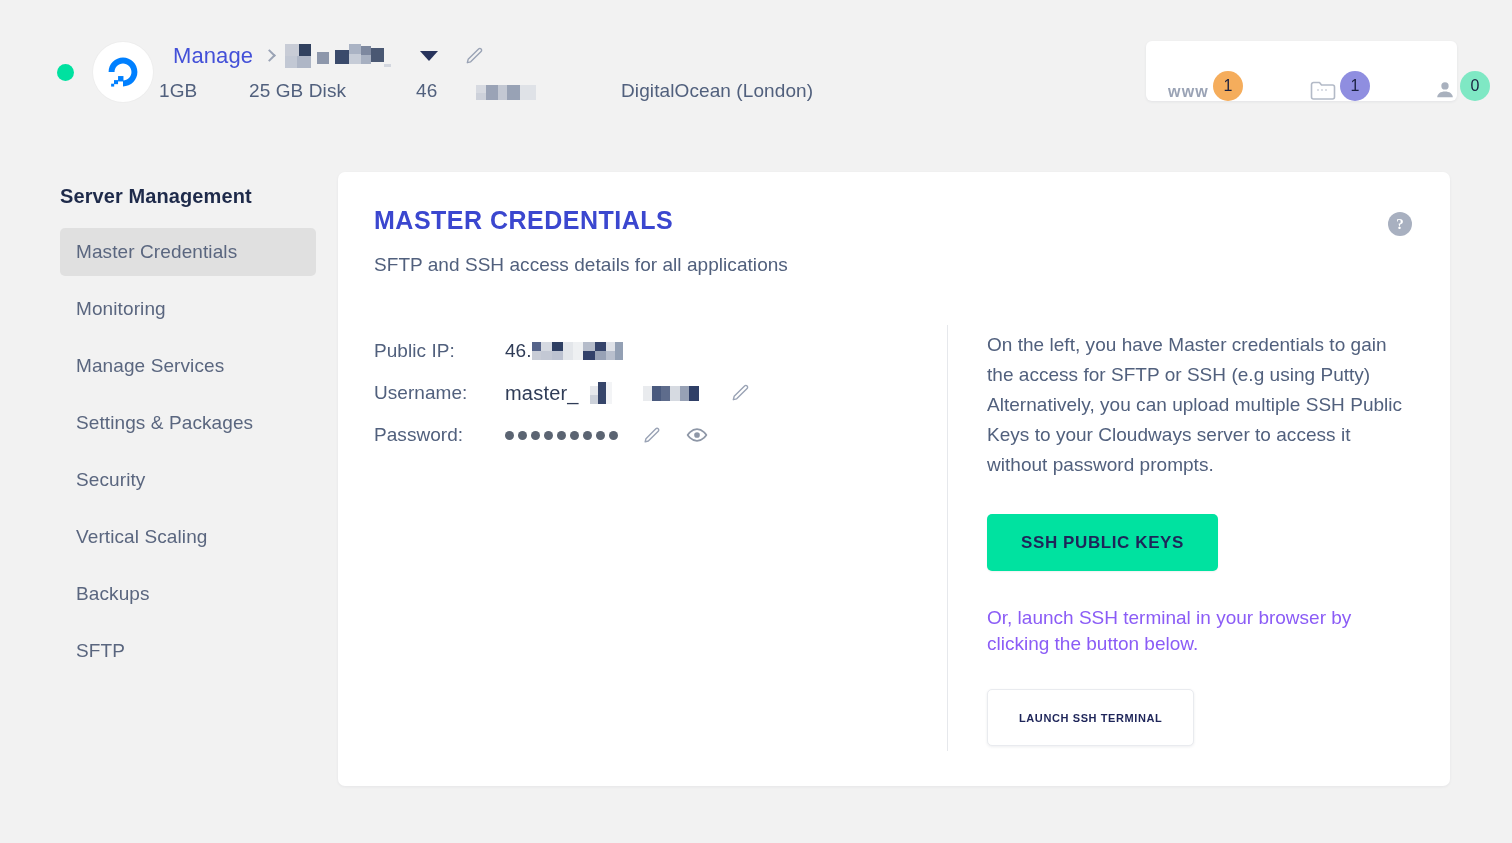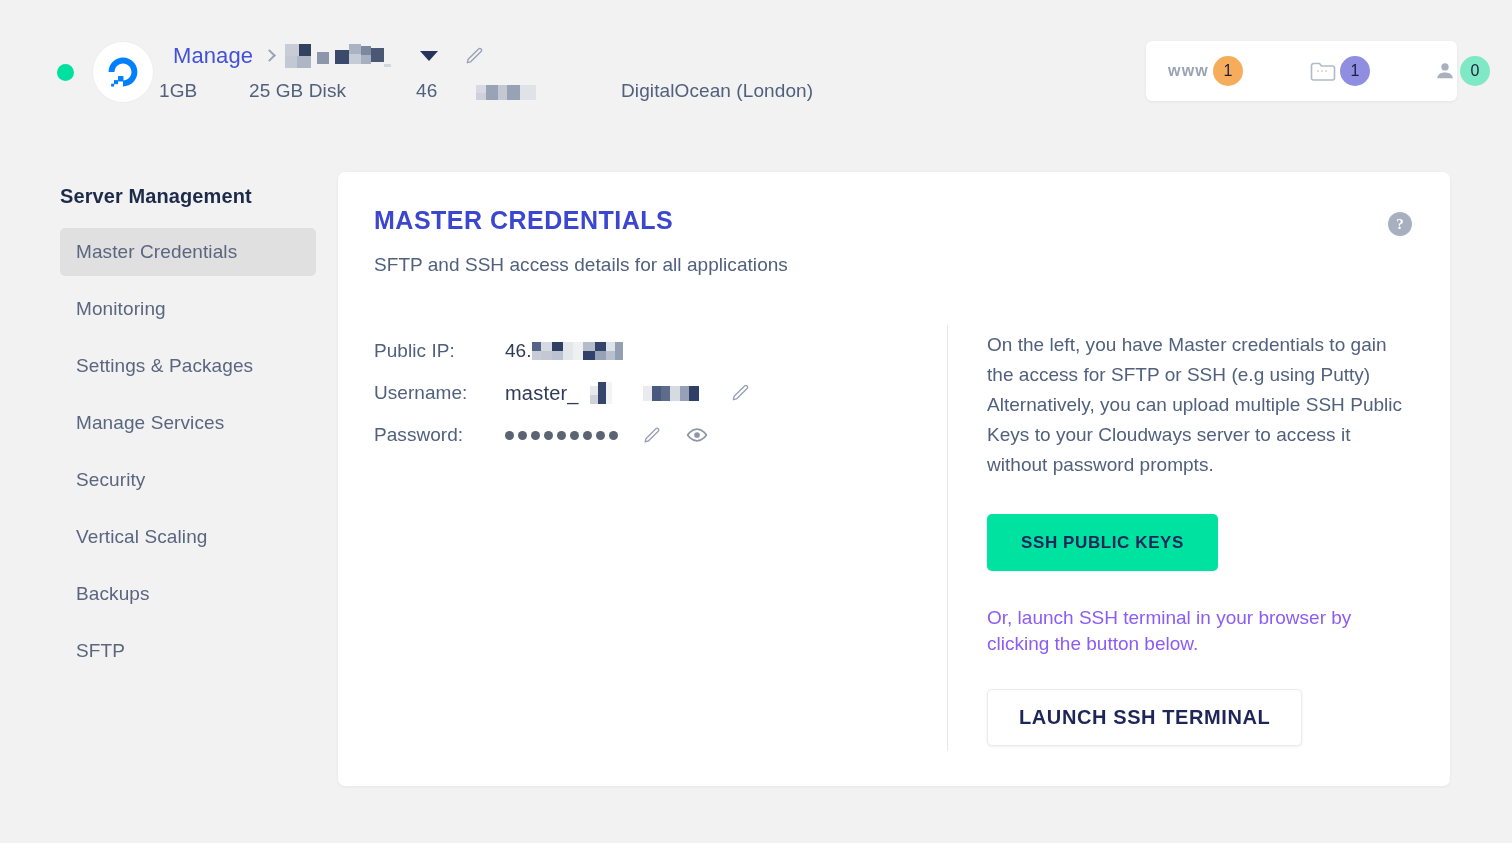--- a/index.html
+++ b/index.html
@@ -79,21 +79,21 @@
   .meta-provider { margin-left: 85px; white-space: nowrap; }
 
   
   .counter-card {
     position: absolute; left: 1146px; top: 41px;
     width: 311px; height: 60px;
     background: #ffffff; border-radius: 6px;
     box-shadow: 0 1px 3px rgba(30,40,70,0.07);
     display: flex; align-items: center;
   }
-  .counter-item { display: flex; align-items: center; height: 100%; }
+  .counter-item { display: flex; align-items: flex-end; height: 100%; }
   .ci-www { margin-left: 22px; }
   .ci-apps { margin-left: 67px; }
   .ci-users { margin-left: 64px; }
   .www-label {
     font-size: 16px; color: #9aa3b5; letter-spacing: 1.2px; font-weight: 700;
   }
   .badge {
     width: 30px; height: 30px; border-radius: 50%;
     display: flex; align-items: center; justify-content: center;
     font-size: 16px; color: #1a2040; margin-left: 4px;
@@ -181,21 +181,21 @@
     cursor: pointer;
     box-shadow: 0 1px 2px rgba(0,0,0,0.06);
   }
   .rp-text2 { margin-top: 34px; font-size: 19px; line-height: 25.5px; color: #8b5cf6; }
   .btn-launch {
     margin-top: 33px;
     display: inline-flex; align-items: center; justify-content: center;
     height: 57px; padding: 0 31px;
     background: #ffffff; border: 1px solid #e9ebef; border-radius: 5px;
     font-family: "Liberation Sans", sans-serif;
-    font-size: 20px; font-weight: 700; color: #1e2559; letter-spacing: 0.6px;
+    font-size: 11px; font-weight: 700; color: #1e2559; letter-spacing: 0.6px;
     cursor: pointer;
     box-shadow: 0 1px 3px rgba(30,40,70,0.08);
   }
 </style>
 </head>
 <body>
 
 <div class="page">
 
   <div class="topbar">
@@ -275,22 +275,22 @@
         <span class="badge badge-green">0</span>
       </div>
     </div>
   </div>
 
   <div class="sidebar">
     <div class="sidebar-title">Server Management</div>
     <div class="sidebar-list">
       <div class="sidebar-item active">Master Credentials</div>
       <div class="sidebar-item">Monitoring</div>
+      <div class="sidebar-item">Manage Services</div>
       <div class="sidebar-item">Settings &amp; Packages</div>
-      <div class="sidebar-item">Manage Services</div>
       <div class="sidebar-item">Security</div>
       <div class="sidebar-item">Vertical Scaling</div>
       <div class="sidebar-item">Backups</div>
       <div class="sidebar-item">SFTP</div>
     </div>
   </div>
 
   <div class="card">
     <div class="card-title">MASTER CREDENTIALS</div>
     <div class="card-sub">SFTP and SSH access details for all applications</div>

